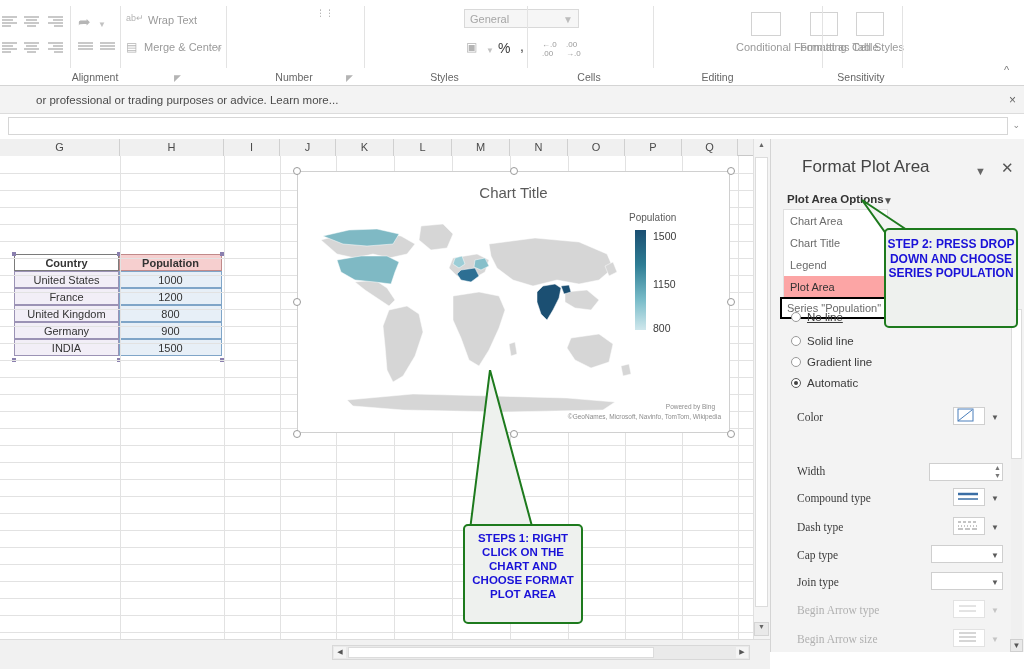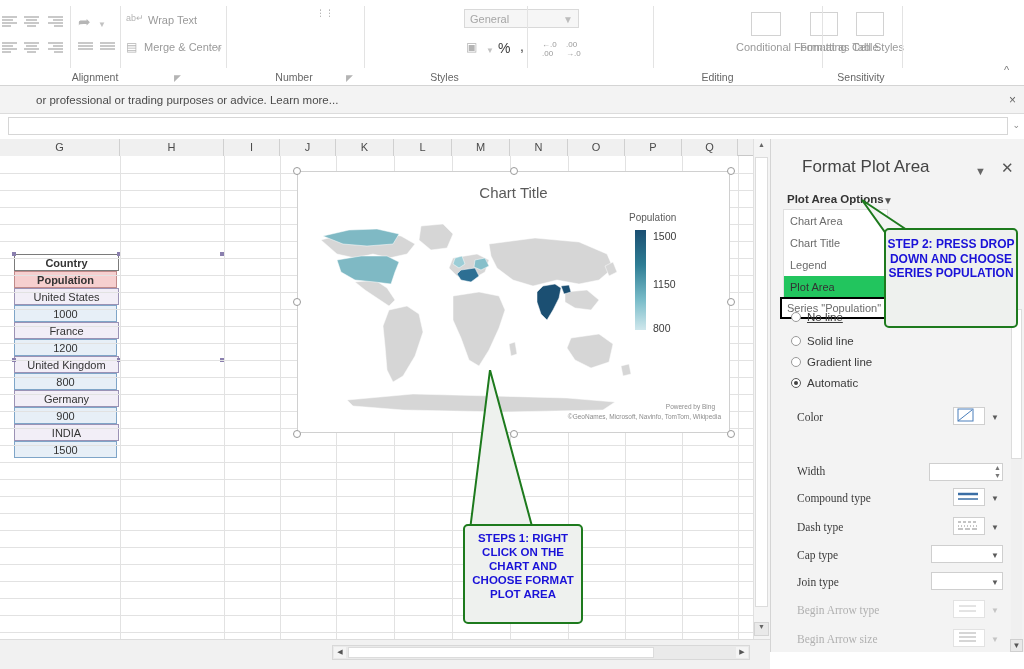--- a/index.html
+++ b/index.html
@@ -62,21 +62,21 @@
   .colcell {
     position:absolute; top:0; height:17px; line-height:17px; text-align:center;
     font-size:11px; color:#4a4a4a; border-right:1px solid #d0d0d0; background:#f0f0f0;
   }
   #cells { position:absolute; left:0; top:17px; width:770px; height:483px; background:#fff;}
   .vline { position:absolute; top:0; width:1px; height:483px; background:#e2e2e2;}
   .hline { position:absolute; left:0; width:770px; height:1px; background:#e2e2e2;}
 
   
   #dtable { position:absolute; left:14px; top:98px; width:208px; }
-  .dtrow { display:flex;flex-direction:column; }
+  .dtrow { display:flex; }
   .dtc {
     height:17px; line-height:16px; text-align:center; font-size:11px;
     color:#333; border:1px solid #9f9f9f;
   }
   .dtc.c1 { width:105px; }
   .dtc.c2 { width:103px; }
   .hdr1 { background:#ffffff; font-weight:bold; border-color:#7b7b7b; }
   .hdr2 { background:#f6cfcf; font-weight:bold; border-color:#c08a8a; }
   .bod1 { background:#f2eef7; border-color:#9b92b5;}
   .bod2 { background:#e7eff7; border-color:#7fa5c8;}
@@ -119,21 +119,21 @@
   }
   #panetitle { position:absolute; left:16px; top:18px; font-size:17px; color:#444;margin-left:15px; }
   #panechev { position:absolute; left:204px; top:26px; font-size:11px; color:#666; cursor:pointer;}
   #paneclose { position:absolute; left:230px; top:20px; font-size:15px; color:#555; cursor:pointer;}
   #optlabel { position:absolute; left:16px; top:54px; font-size:11.5px; font-weight:bold; color:#333;}
   #optchev { position:absolute; left:112px; top:56px; font-size:10px; color:#555;}
 
   #dropdown { position:absolute; left:12px; top:70px; width:105px; background:#ffffff;
     border:1px solid #e0e0e0; }
   .ddi { height:22px; line-height:22px; padding-left:6px; font-size:11px; color:#6b6b6b; }
-  .ddi.sel { background:#22c55e; color:#333; }
+  .ddi.sel { background:#fca5a5; color:#333; }
   #ddhighlight {
     position:absolute; left:9px; top:158px; width:113px; height:22px;
     border:2px solid #000; background:#ffffff;
   }
   #ddhighlight span { display:block; line-height:18px; padding-left:5px; font-size:11px; color:#6b6b6b;}
 
   .radio-row { position:absolute; left:20px; font-size:11.5px; color:#3b3b3b;}
   .radio {
     display:inline-block; width:10px; height:10px; border:1px solid #9a9a9a;
     border-radius:50%; background:#fff; vertical-align:-1px; margin-right:6px;
@@ -262,20 +262,24 @@
     <div class="ricon" style="left:385px;top:12px;width:30px;height:24px;border:1.5px solid #d2d2d2;"></div>
     <div class="rbtn" style="left:370px;top:40px;text-align:center;width:62px;line-height:1.3;"><span>Conditional Formatting</span></div>
     <div class="ricon" style="left:444px;top:12px;width:28px;height:24px;border:1.5px solid #d2d2d2;"></div>
     <div class="rbtn" style="left:434px;top:40px;text-align:center;width:50px;line-height:1.3;"><span>Format as Table</span></div>
     <div class="ricon" style="left:490px;top:12px;width:28px;height:24px;border:1.5px solid #d2d2d2;"></div>
     <div class="rbtn" style="left:486px;top:40px;text-align:center;width:40px;line-height:1.3;"><span>Cell Styles</span></div>
     <div class="glabel" style="width:157px;">Styles</div>
   </div>
   <div class="rsep" style="left:527px;"></div>
 
+  <div class="rgroup" style="left:529px;width:120px;">
+
+    <div class="glabel" style="width:120px;">Cells</div>
+  </div>
   <div class="rsep" style="left:653px;"></div>
 
   <div class="rgroup" style="left:636px;width:163px;">
 
     <div class="glabel" style="width:163px;">Editing</div>
   </div>
   <div class="rsep" style="left:822px;"></div>
 
   <div class="rgroup" style="left:824px;width:74px;">
 

